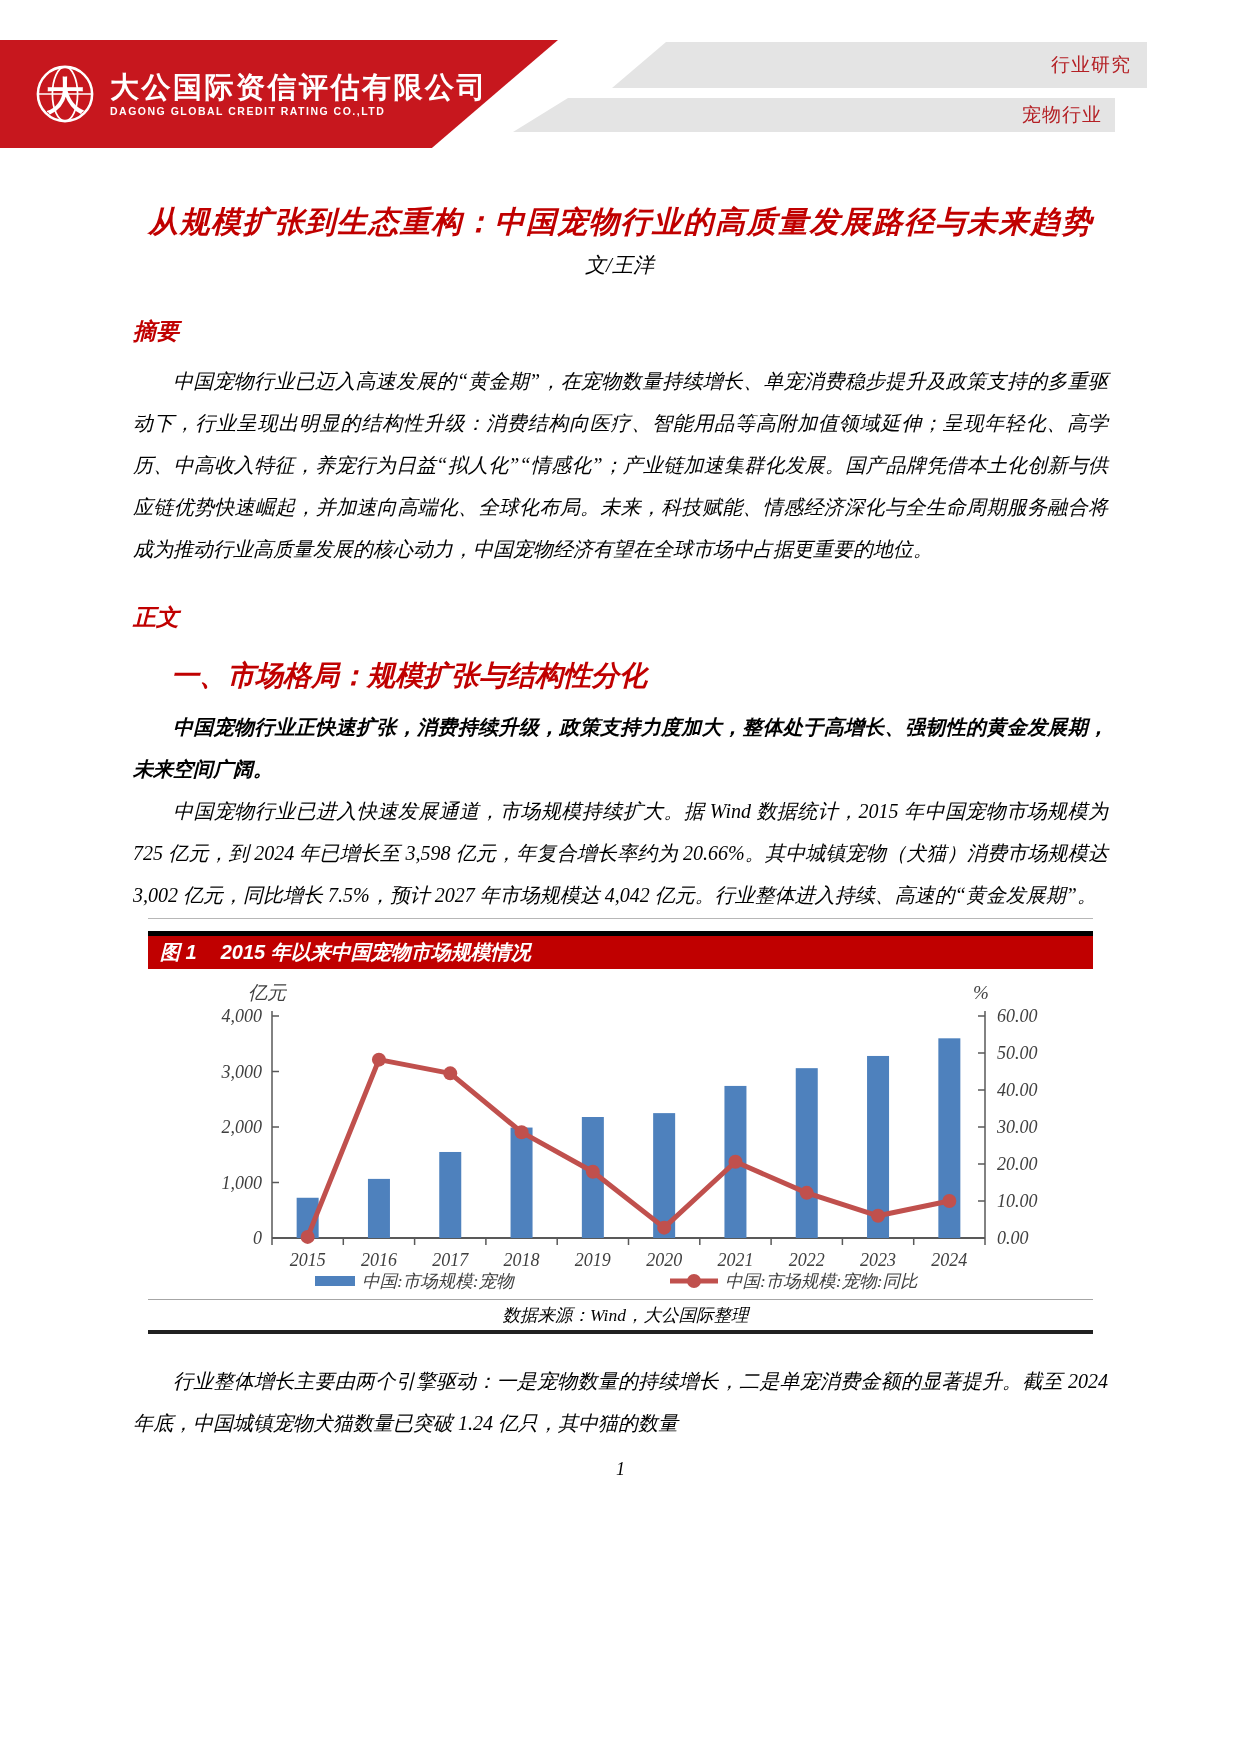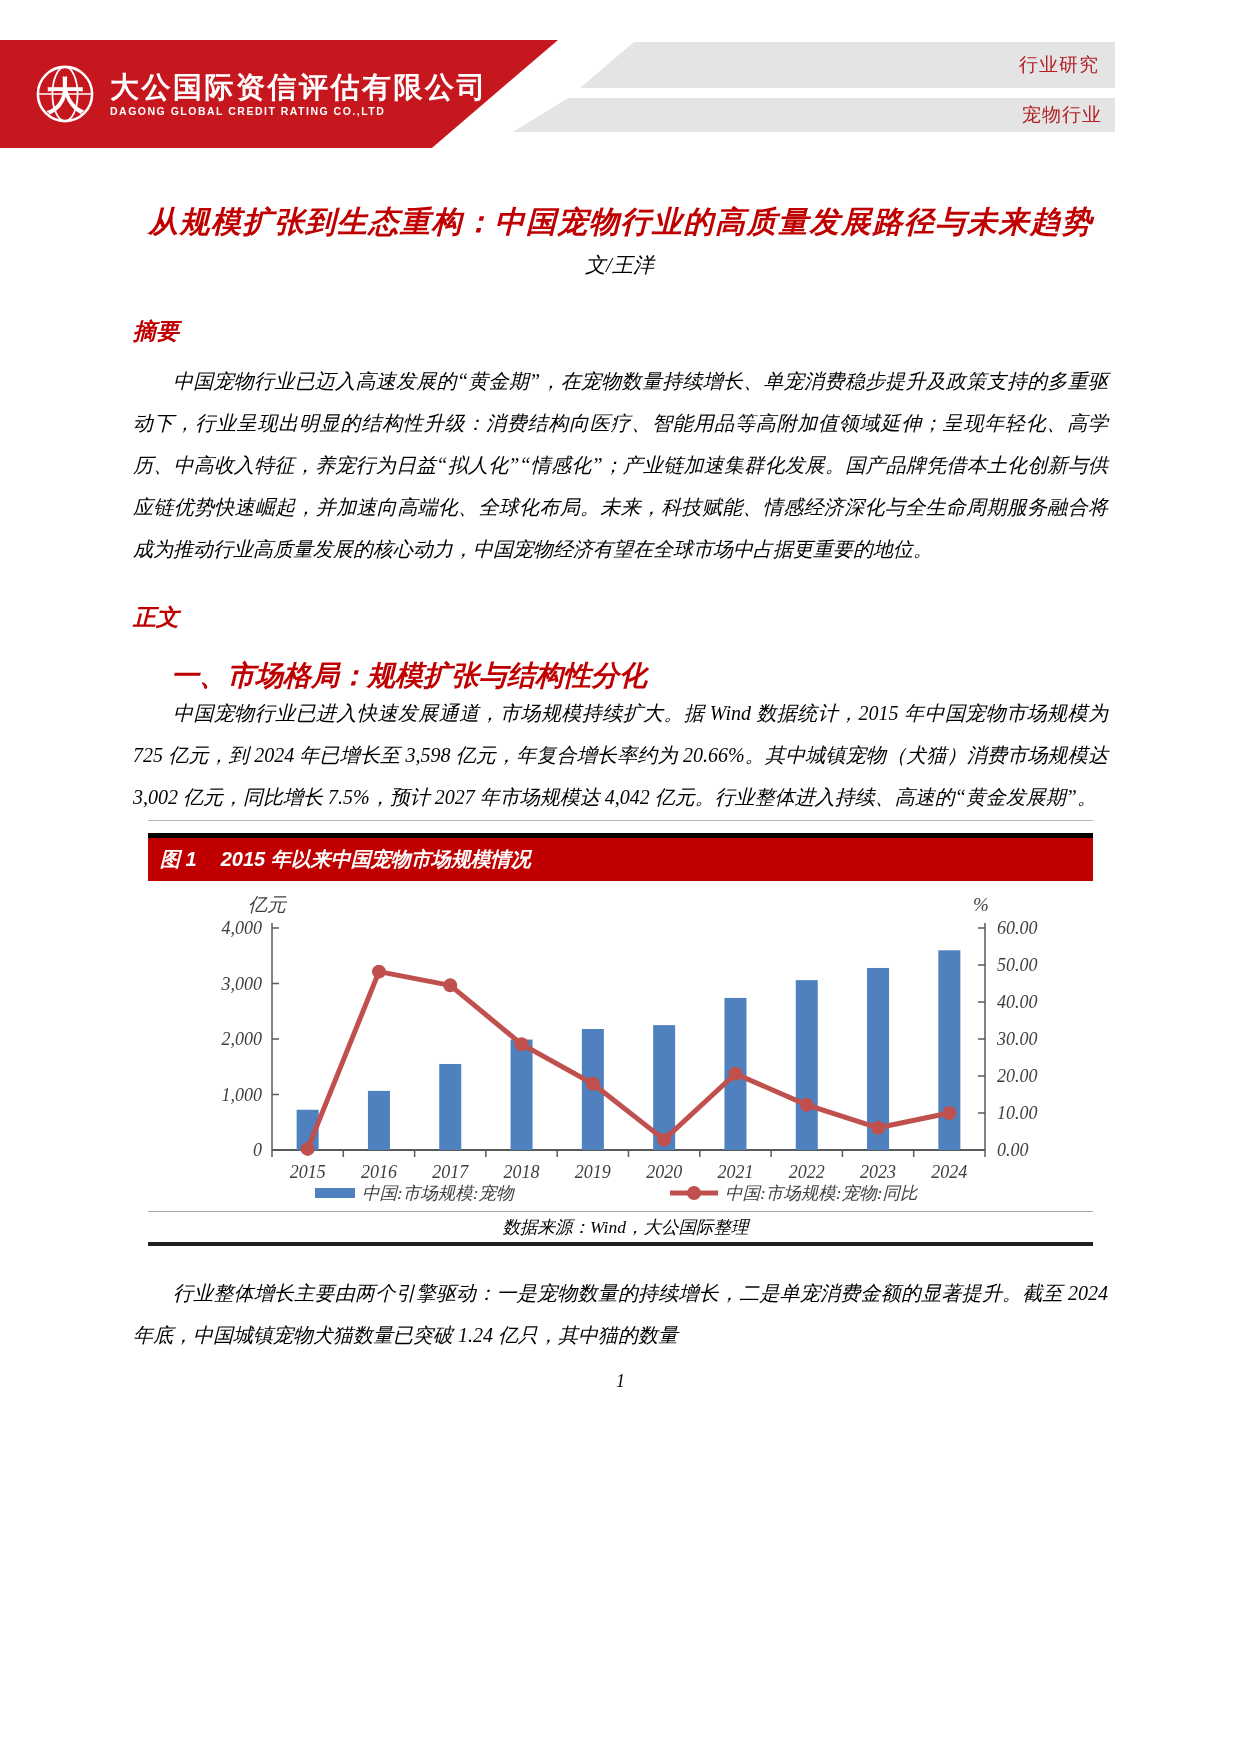--- a/index.html
+++ b/index.html
@@ -14,21 +14,21 @@
   .banner{position:absolute;top:40px;left:0;width:558px;height:108px;background:var(--banner_red);
           clip-path:polygon(0 0,100% 0,77.4% 100%,0 100%);
           display:flex;align-items:center;padding-left:34px;}
   .globe{width:62px;height:62px;flex:0 0 auto;}
   .logo-names{margin-left:14px;color:#fff;}
   .name-cn{font-family:"Liberation Sans","DejaVu Sans",sans-serif;font-weight:700;font-size:29px;
            letter-spacing:2.5px;line-height:30px;white-space:nowrap;}
   .name-en{font-family:"Liberation Sans","DejaVu Sans",sans-serif;font-weight:700;font-size:10.5px;
            letter-spacing:1.5px;margin-top:3px;white-space:nowrap;}
   .tab{position:absolute;background:var(--tab_gray);display:flex;align-items:center;justify-content:flex-end;}
-  .tab1{top:42px;left:580px;width:535px;height:46px;clip-path:polygon(54px 0,100% 0,100% 100%,0 100%);padding-right:16px;}
+  .tab1{top:42px;left:612px;width:535px;height:46px;clip-path:polygon(54px 0,100% 0,100% 100%,0 100%);padding-right:16px;}
   .tab2{top:98px;left:513px;width:602px;height:34px;clip-path:polygon(55px 0,100% 0,100% 100%,0 100%);padding-right:13px;}
   .tab span{font-family:"Liberation Sans","DejaVu Sans",sans-serif;font-weight:500;font-size:19px;
             letter-spacing:1px;color:var(--tab_text_red);}
   
   main{padding:0 133px;font-style:italic;}
   .title{margin:0;padding-top:202px;text-align:center;font-family:"Liberation Sans","DejaVu Sans",sans-serif;
          font-weight:700;font-size:30px;line-height:40px;letter-spacing:1.5px;color:var(--heading_red);}
   .author{margin-top:8px;text-align:center;font-size:21px;line-height:30px;padding-right:2px;}
   .red-h{margin:34px 0 0;font-family:"Liberation Sans","DejaVu Sans",sans-serif;
          font-weight:700;font-size:23px;line-height:34px;color:var(--heading_red);}
@@ -36,21 +36,21 @@
   .red-sub{margin:26px 0 0;padding-left:38px;font-family:"Liberation Sans","DejaVu Sans",sans-serif;
            font-weight:700;font-size:28px;line-height:32px;color:var(--heading_red);}
   .body-p{margin:0;font-size:20px;line-height:42px;text-align:justify;text-indent:2em;}
   .abstract{margin-top:12px;}
   .lead{margin-top:14px;font-weight:700;}
   .after-fig{margin-top:26px;}
   .pagenum{margin-top:12px;text-align:center;font-size:18px;line-height:26px;}
   
   .fig{margin:2px 0 0 15px;width:945px;}
   .fig-gap{border-top:1px solid #B7B7B7;height:13px;}
-  .fig-titlebar{border-top:5px solid #000;background:var(--figure_header_red);height:48px;
+  .fig-titlebar{border-top:5px solid #000;background:var(--figure_header_red);height:38px;
                 display:flex;align-items:center;padding-left:12px;color:#fff;
                 font-family:"Liberation Sans","DejaVu Sans",sans-serif;font-weight:700;font-size:20px;}
   .fig-label{margin-right:24px;}
   .fig-chart{background:#fff;}
   #chart-svg{display:block;}
   #chart-svg text{font-family:"Liberation Serif","DejaVu Serif",serif;fill:#3F3F3F;}
   .fig-source{border-top:1px solid #A6A6A6;border-bottom:4px solid var(--rule_dark);
               height:35px;line-height:31px;padding-left:10px;font-size:17.5px;color:#000;margin:0;text-align:center;}
 </style>
 </head>
@@ -82,20 +82,21 @@
   <main>
     <h1 class="title">从规模扩张到生态重构：中国宠物行业的高质量发展路径与未来趋势</h1>
     <div class="author">文/王洋</div>
 
     <h2 class="red-h">摘要</h2>
     <p class="body-p abstract">中国宠物行业已迈入高速发展的“黄金期”，在宠物数量持续增长、单宠消费稳步提升及政策支持的多重驱动下，行业呈现出明显的结构性升级：消费结构向医疗、智能用品等高附加值领域延伸；呈现年轻化、高学历、中高收入特征，养宠行为日益“拟人化”“情感化”；产业链加速集群化发展。国产品牌凭借本土化创新与供应链优势快速崛起，并加速向高端化、全球化布局。未来，科技赋能、情感经济深化与全生命周期服务融合将成为推动行业高质量发展的核心动力，中国宠物经济有望在全球市场中占据更重要的地位。</p>
 
     <h2 class="red-h h-body">正文</h2>
     <h3 class="red-sub">一、市场格局：规模扩张与结构性分化</h3>
 
+    <p class="body-p lead">中国宠物行业正快速扩张，消费持续升级，政策支持力度加大，整体处于高增长、强韧性的黄金发展期，未来空间广阔。</p>
     <p class="body-p">中国宠物行业已进入快速发展通道，市场规模持续扩大。据 Wind 数据统计，2015 年中国宠物市场规模为 725 亿元，到 2024 年已增长至 3,598 亿元，年复合增长率约为 20.66%。其中城镇宠物（犬猫）消费市场规模达 3,002 亿元，同比增长 7.5%，预计 2027 年市场规模达 4,042 亿元。行业整体进入持续、高速的“黄金发展期”。</p>
 
     <figure class="fig">
       <div class="fig-gap"></div>
       <div class="fig-titlebar">
         <span class="fig-label">图 1</span>
         <span class="fig-title">2015 年以来中国宠物市场规模情况</span>
       </div>
       <div class="fig-chart">
         <svg id="chart-svg" width="945" height="330">

